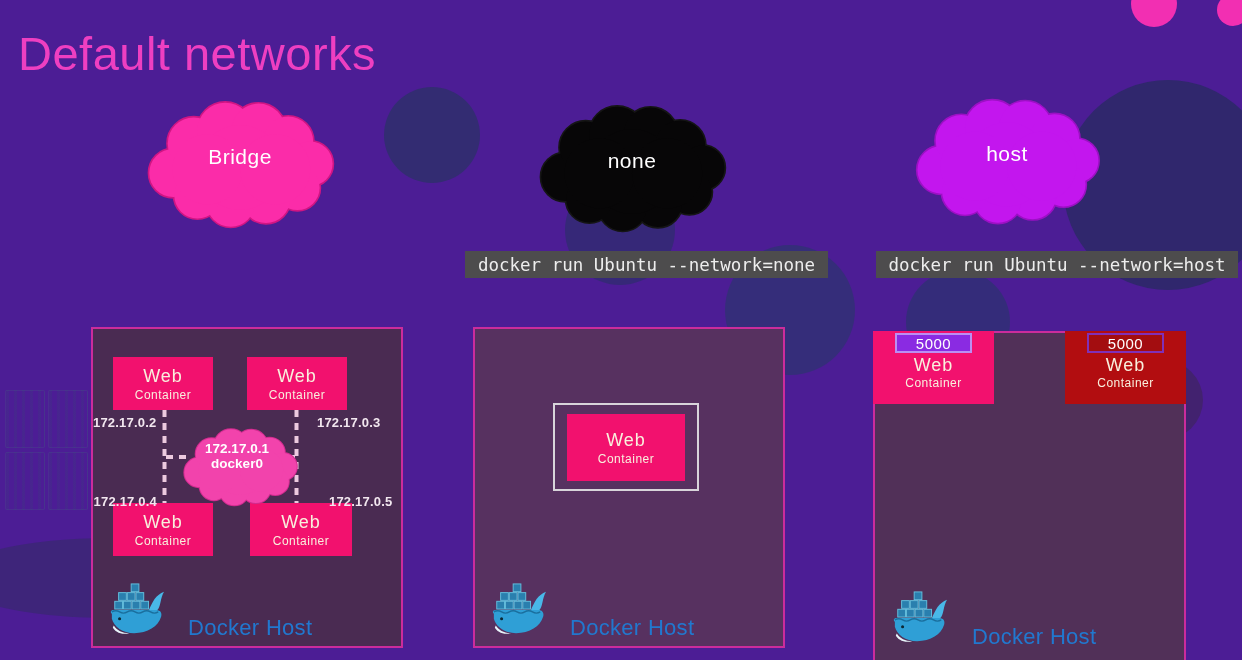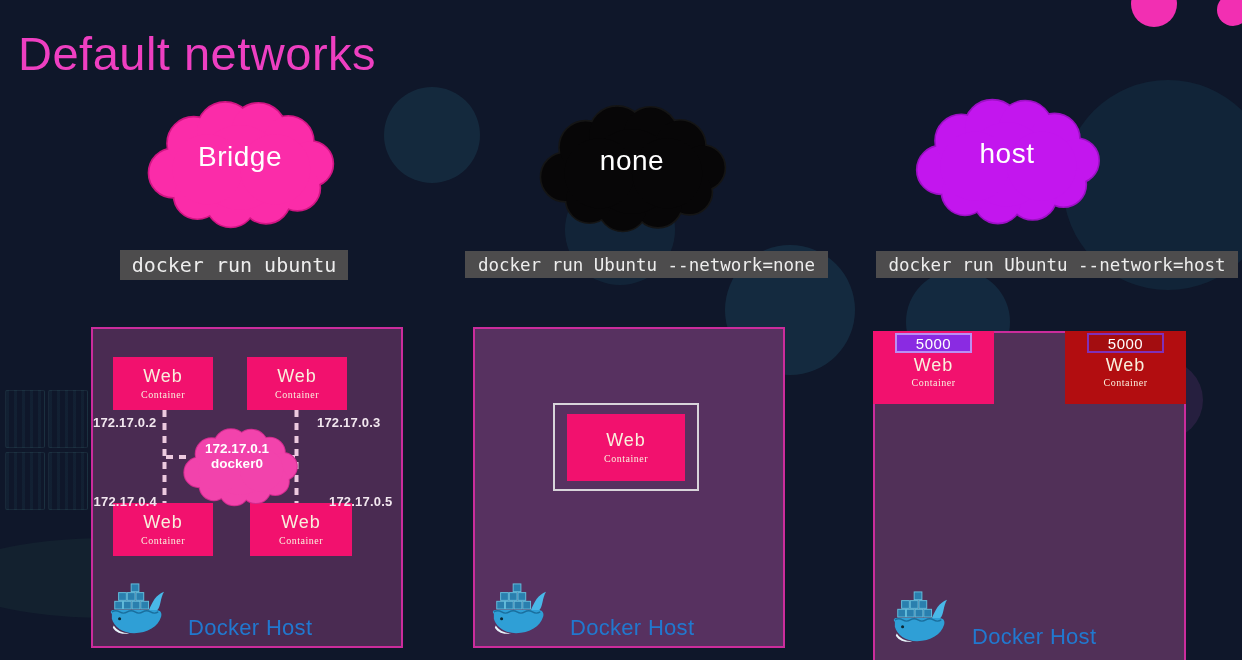--- a/index.html
+++ b/index.html
@@ -1,17 +1,17 @@
 <!DOCTYPE html>
 <html><head>
 <meta charset="utf-8">
 <style>
   html,body{margin:0;padding:0;background:#05090c;}
   .slide{position:relative;width:1242px;height:660px;overflow:hidden;
-         background:#0f172a;font-family:"Liberation Sans",sans-serif;}
+         background:#4c1d95;font-family:"Liberation Sans",sans-serif;}
   
   .decor{position:absolute;border-radius:50%;}
   .c1{left:384px;top:87px;width:96px;height:96px;background:rgba(26,60,80,.50);}
   .c2{left:725px;top:245px;width:130px;height:130px;background:rgba(26,66,88,.45);}
   .c3{left:565px;top:175px;width:110px;height:110px;background:rgba(22,58,78,.40);}
   .c4{left:906px;top:270px;width:104px;height:104px;background:rgba(24,64,88,.45);}
   .c5{left:1063px;top:80px;width:210px;height:210px;background:rgba(20,50,70,.50);}
   .c6{left:1123px;top:360px;width:80px;height:80px;background:rgba(58,39,80,.55);}
   .d1{left:1131px;top:-19px;width:46px;height:46px;background:#f22fb2;}
   .d2{left:1217px;top:-6px;width:32px;height:32px;background:#f22fb2;}
@@ -28,37 +28,37 @@
          letter-spacing:.5px;color:#ee3fc1;}
   
   .cloud-wrap{position:absolute;}
   .cloud-svg{position:absolute;inset:0;width:100%;height:100%;overflow:visible;}
   .cloud-svg .cs{fill:var(--cf);stroke:var(--csk);stroke-width:3.5;}
   .cloud-svg .cf{fill:var(--cf);}
   .cloud-bridge{left:128px;top:86px;width:224px;height:150px;--cf:#fb2ca9;--csk:#d01583;}
   .cloud-none  {left:521px;top:90px;width:222px;height:150px;--cf:#070607;--csk:#151515;}
   .cloud-host  {left:896px;top:84px;width:222px;height:148px;--cf:#c316ee;--csk:#9c10c4;}
   .cloud-label{position:absolute;inset:0;display:flex;align-items:center;justify-content:center;
-               color:#fff;font-size:28px;letter-spacing:.5px;padding-bottom:8px;}
+               color:#fff;font-size:21px;letter-spacing:.5px;padding-bottom:8px;}
   
   .cmd{position:absolute;background:#4d4c4d;color:#ededed;display:flex;align-items:center;
        justify-content:center;font-family:"DejaVu Sans Mono","Liberation Mono",monospace;}
   .cmd1{left:120px;top:250px;width:228px;height:30px;font-size:20px;}
   .cmd2{left:465px;top:251px;width:363px;height:27px;font-size:17.5px;}
   .cmd3{left:876px;top:251px;width:362px;height:27px;font-size:17.5px;}
   
   .host{position:absolute;border:2px solid #cb2c9c;box-sizing:border-box;}
   .host1{left:91px;top:327px;width:312px;height:321px;background:#4a2b52;}
   .host2{left:473px;top:327px;width:312px;height:321px;background:#573160;}
   .host3{left:873px;top:331px;width:313px;height:374px;background:#513058;}
   
   .wc{position:absolute;background:#f2116e;display:flex;flex-direction:column;align-items:center;
       justify-content:center;gap:3px;color:#f9efdd;}
   .wc .t{font-size:18px;letter-spacing:1px;line-height:20px;}
-  .wc .s{font-size:10px;letter-spacing:.5px;line-height:12px;font-family:Liberation Serif, serif;}
+  .wc .s{font-size:12px;letter-spacing:.5px;line-height:12px;}
   .wc1{left:20px;top:28px;width:100px;height:53px;}
   .wc2{left:154px;top:28px;width:100px;height:53px;}
   .wc3{left:20px;top:174px;width:100px;height:53px;}
   .wc4{left:157px;top:174px;width:102px;height:53px;}
   .connectors{position:absolute;inset:0;width:100%;height:100%;}
   .ip{position:absolute;font-size:13px;font-weight:600;color:#f2e7ef;letter-spacing:.2px;}
   .ip0{left:0;top:86px;width:64px;text-align:left;}
   .ip1{left:224px;top:86px;width:72px;}
   .ip2{left:0;top:165px;width:64px;text-align:right;}
   .ip3{left:224px;top:165px;width:72px;margin-left:12px;}
@@ -160,21 +160,20 @@
     <div class="cloud-label">host</div>
   </div>
   <div class="cloud-wrap cloud-none">
     <svg class="cloud-svg" viewBox="-6 -6 232 162">
       <use href="#cloud-shape" class="cs"></use>
         <use href="#cloud-shape" class="cf"></use>
       </svg>
     <div class="cloud-label">none</div>
   </div>
 
-  <div class="cmd cmd1">docker run ubuntu</div>
   <div class="cmd cmd2">docker run Ubuntu --network=none</div>
   <div class="cmd cmd3">docker run Ubuntu --network=host</div>
 
   <div class="host host1">
     <svg class="connectors" viewBox="0 0 308 317">
       <g stroke="#eccadf" stroke-width="4" stroke-dasharray="7 6" fill="none">
         <line x1="71.5" y1="81" x2="71.5" y2="174"></line>
         <line x1="203.5" y1="81" x2="203.5" y2="174"></line>
         <line x1="73" y1="128" x2="94" y2="128"></line>
         <line x1="182" y1="128" x2="202" y2="128"></line>

